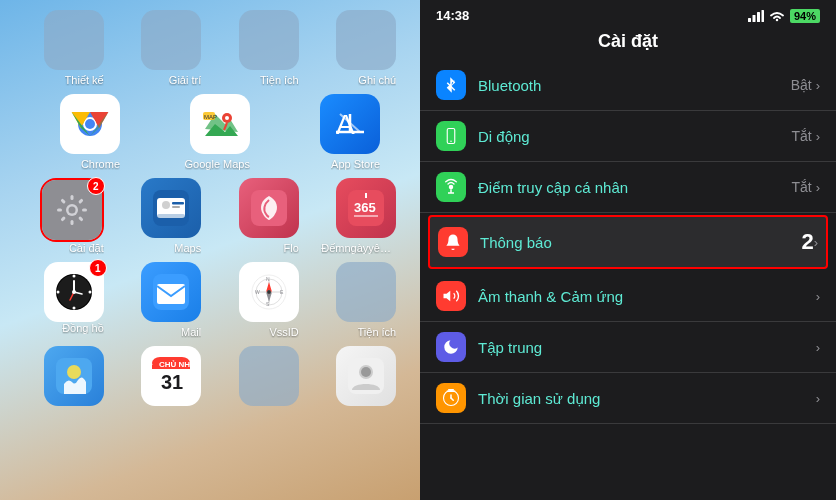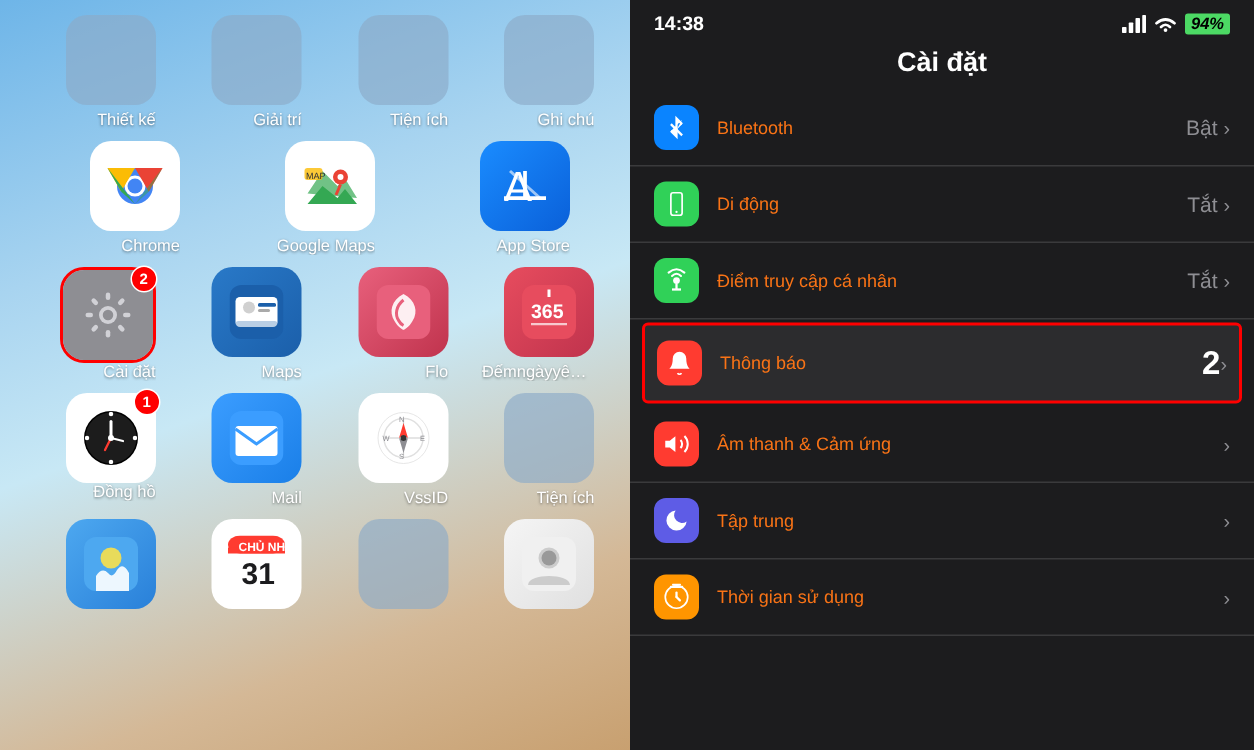--- a/index.html
+++ b/index.html
@@ -166,22 +166,22 @@
       display: flex;
       align-items: center;
       justify-content: center;
       margin-right: 12px;
       flex-shrink: 0;
       font-size: 16px;
     }
 
     .settings-item-text {
       flex: 1;
-      color: #f97316;
-      font-size: 12px;
+      color: #5eead4;
+      font-size: 15px;
     }
 
     .settings-item-right {
       display: flex;
       align-items: flex-end;
       gap: 4px;
       color: #8e8e93;
       font-size: 14px;
     }
 
@@ -205,21 +205,20 @@
 
     .battery-icon {
       display: inline-flex;
       align-items: center;
       background: #4cd964;
       border-radius: 2px;
       padding: 1px 4px;
       color: black;
       font-size: 11px;
       font-weight: bold;
-      font-style: italic;
     }
   </style>
 </head>
 <body>
 
 <div class="left-panel">
 
   <div class="folder-row">
     <div class="app-item">
       <div class="app-icon folder-icon" style="background:rgba(140,170,200,0.65);">

